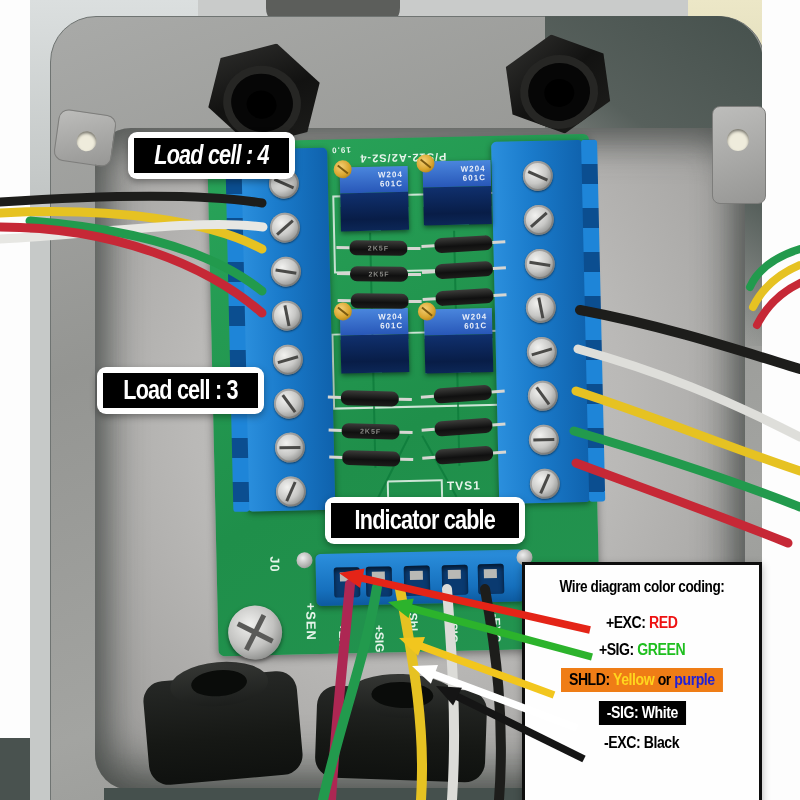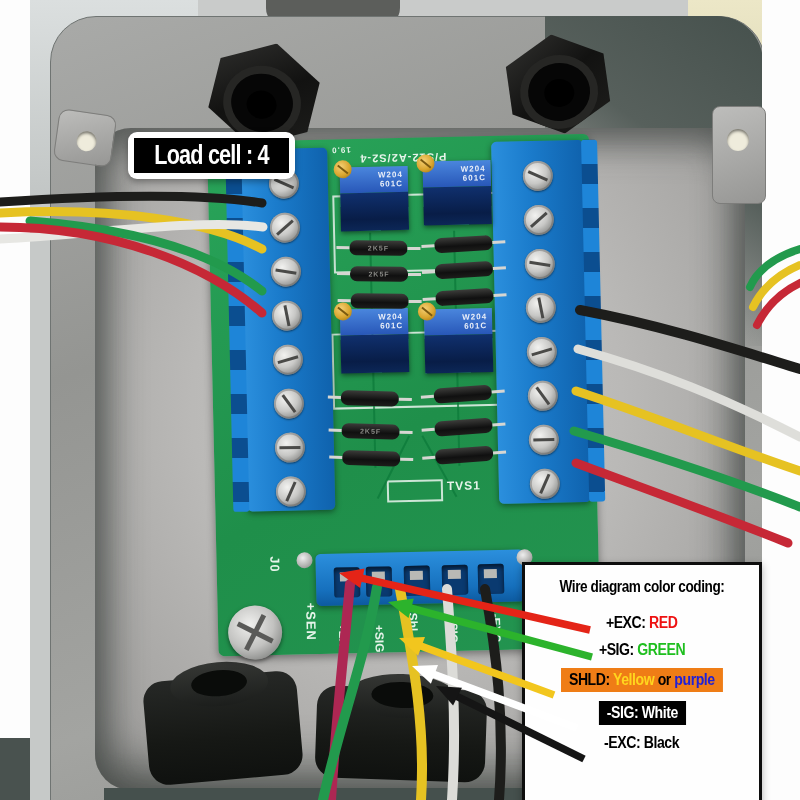--- a/index.html
+++ b/index.html
@@ -297,22 +297,28 @@
       <path d="M800,249 C774,257 757,271 750,287" stroke="#229a4d" stroke-width="8" fill="none" stroke-linecap="round"></path>
       <path d="M800,265 C776,275 761,291 753,307" stroke="#e6c222" stroke-width="8" fill="none" stroke-linecap="round"></path>
       <path d="M800,283 C779,293 765,309 757,325" stroke="#c62836" stroke-width="8" fill="none" stroke-linecap="round"></path>
       <path d="M350,584 C344,650 336,720 331,800" stroke="#ad2753" stroke-width="10" fill="none" stroke-linecap="round"></path>
       <path d="M377,587 C366,655 338,730 323,800" stroke="#229a4d" stroke-width="10" fill="none" stroke-linecap="round"></path>
       <path d="M400,589 C412,655 426,725 421,800" stroke="#e6c222" stroke-width="10" fill="none" stroke-linecap="round"></path>
       <path d="M447,589 C452,655 457,725 452,800" stroke="#dcdcd8" stroke-width="10" fill="none" stroke-linecap="round"></path>
       <path d="M485,589 C496,650 505,720 499,800" stroke="#1d1d1b" stroke-width="10" fill="none" stroke-linecap="round"></path>
     </svg>
 
-  <div class="abs tag" style="left:128px;top:132px;">
+  <div class="abs tag" style="left:128px;top:132px;font-style:italic;">
     <div class="tag-inner"><span>Load cell : 4</span></div>
+  </div>
+  <div class="abs tag" style="left:97px;top:367px;">
+    <div class="tag-inner"><span>Load cell : 3</span></div>
+  </div>
+  <div class="abs tag" style="left:325px;top:497px;">
+    <div class="tag-inner"><span>Indicator cable</span></div>
   </div>
 
   <div class="abs legend">
     <div class="legend-title">
       <span>Wire diagram color coding:</span>
     </div>
     <div class="legend-rows">
         <div class="legend-row"><span style="color: rgb(0, 0, 0);">+EXC: </span><span style="color: rgb(238, 18, 18);">RED</span></div>
         <div class="legend-row"><span style="color: rgb(0, 0, 0);">+SIG: </span><span style="color: rgb(31, 191, 31);">GREEN</span></div>
         <div class="legend-row boxed" style="background: rgb(239, 125, 22);"><span style="color: rgb(0, 0, 0);">SHLD: </span><span style="color: rgb(255, 214, 30);">Yellow</span><span style="color: rgb(0, 0, 0);"> or </span><span style="color: rgb(33, 33, 214);">purple</span></div>

